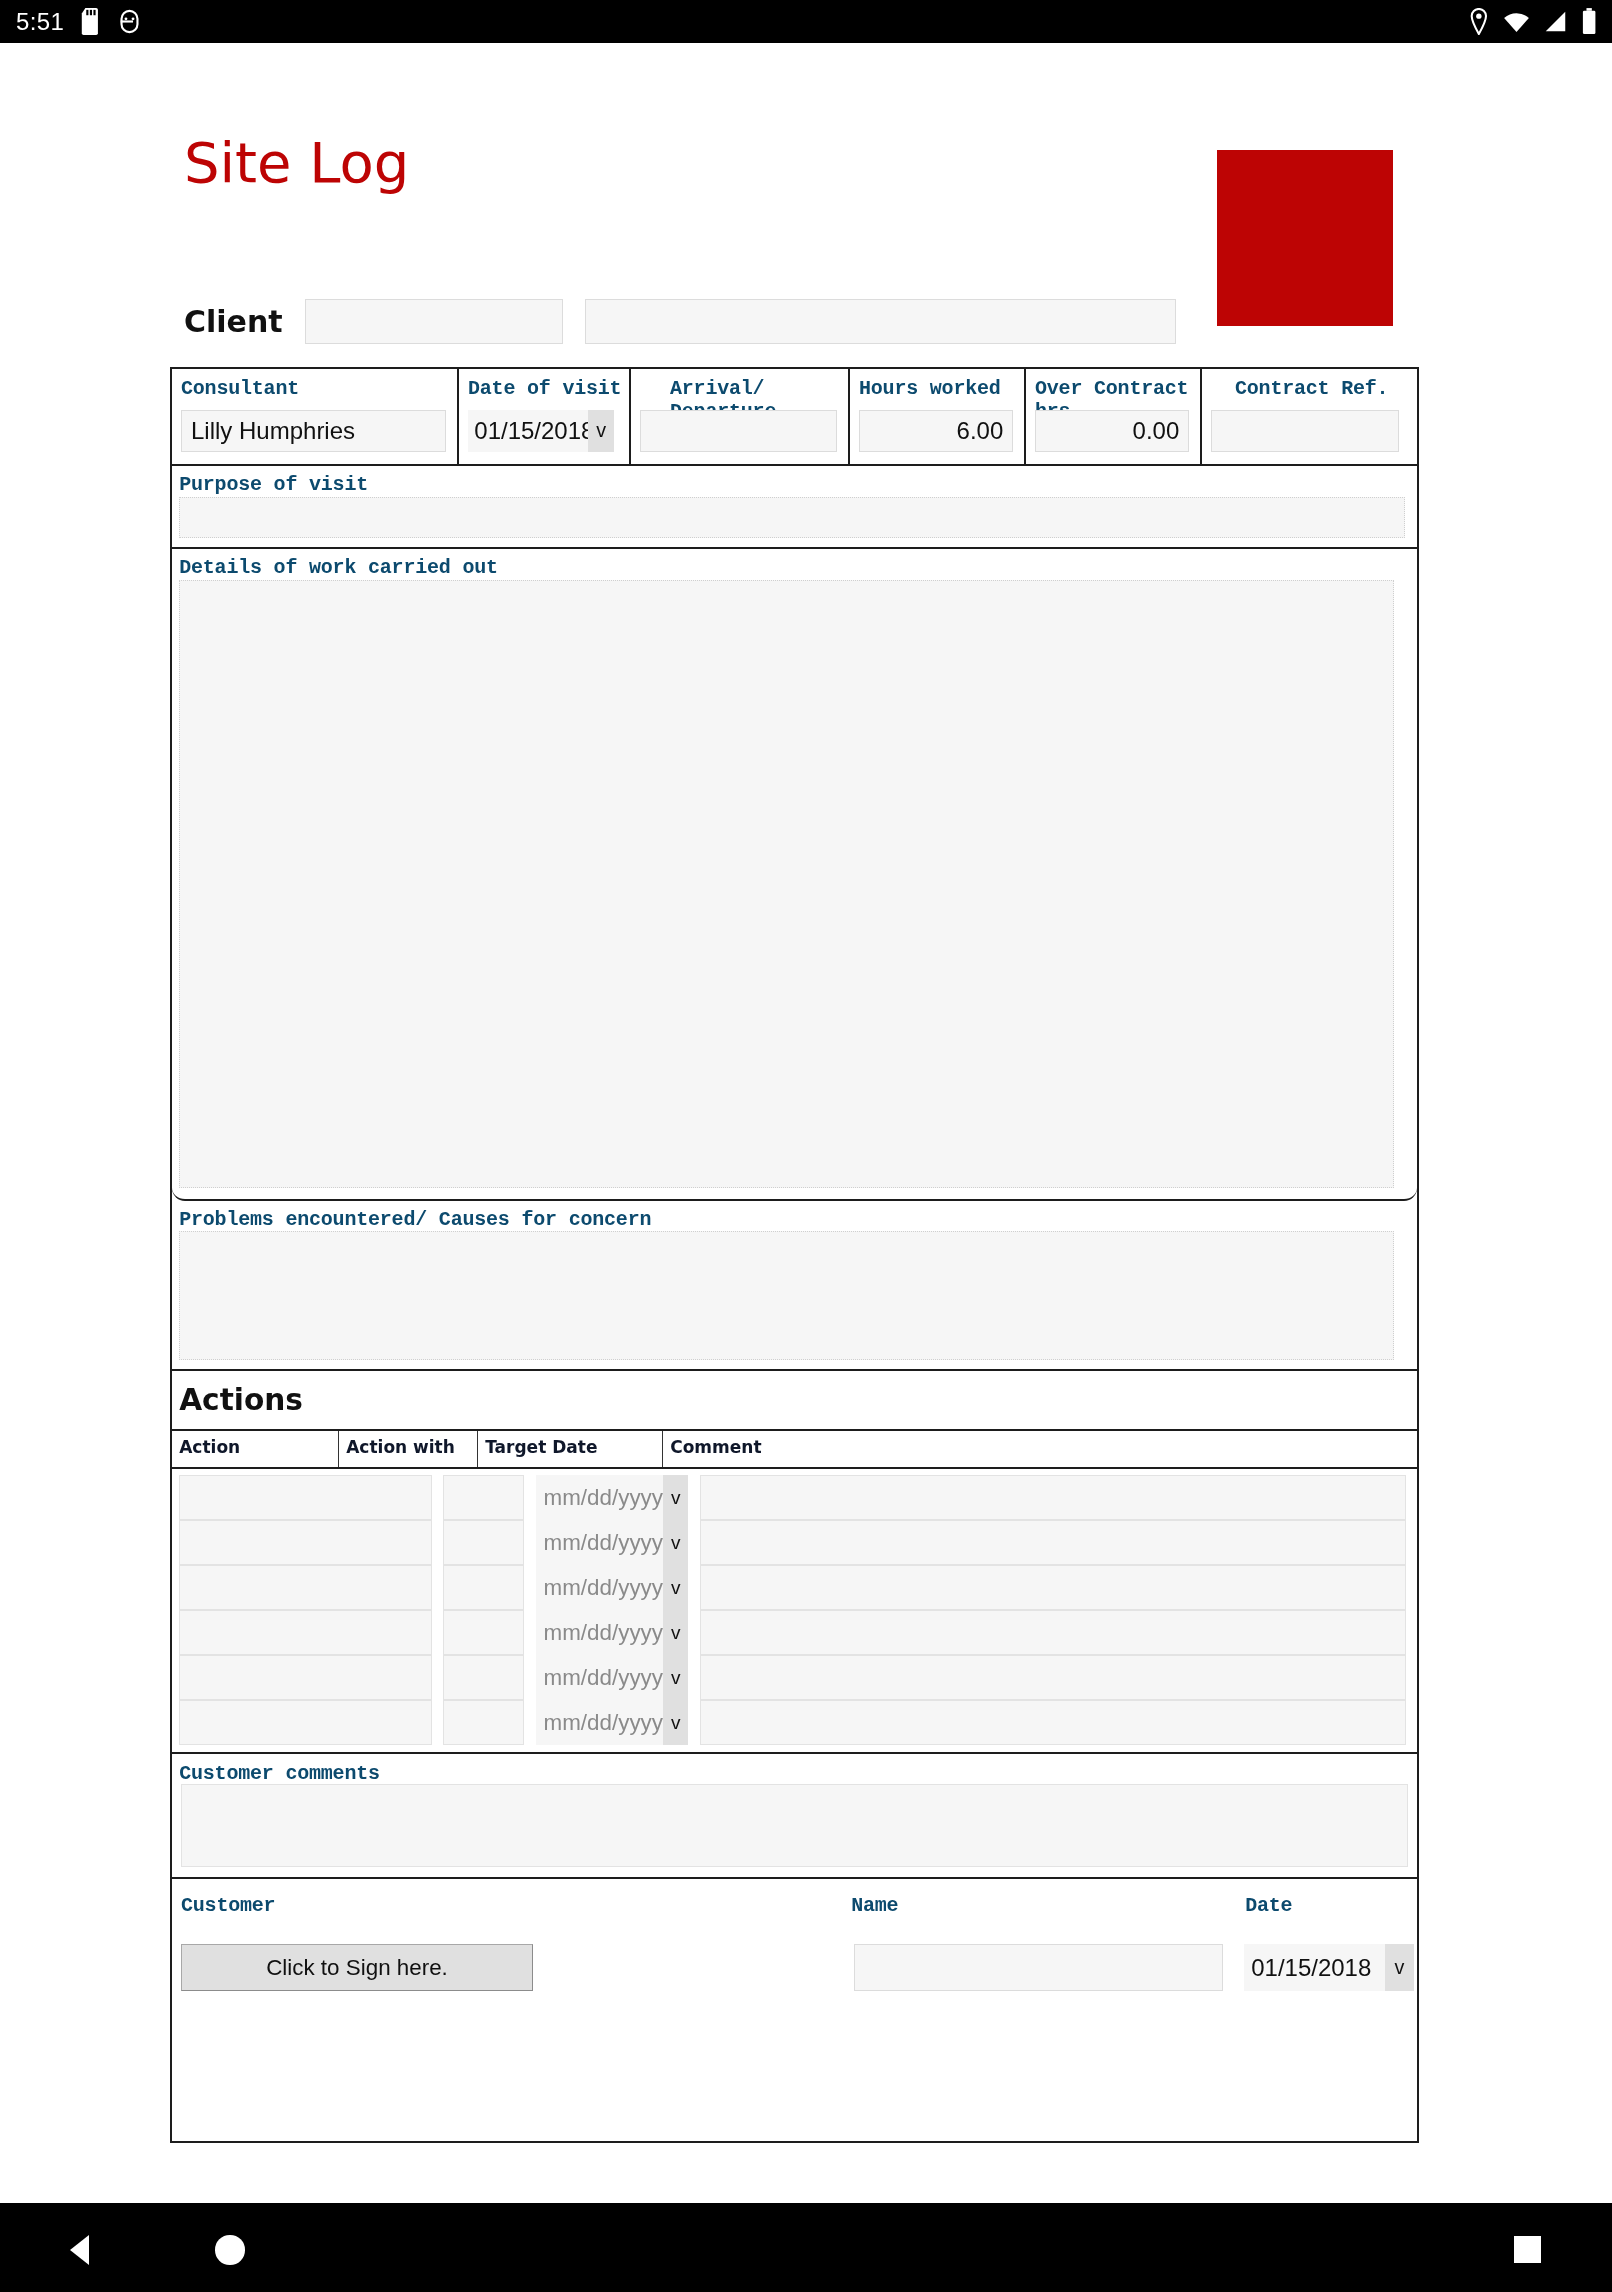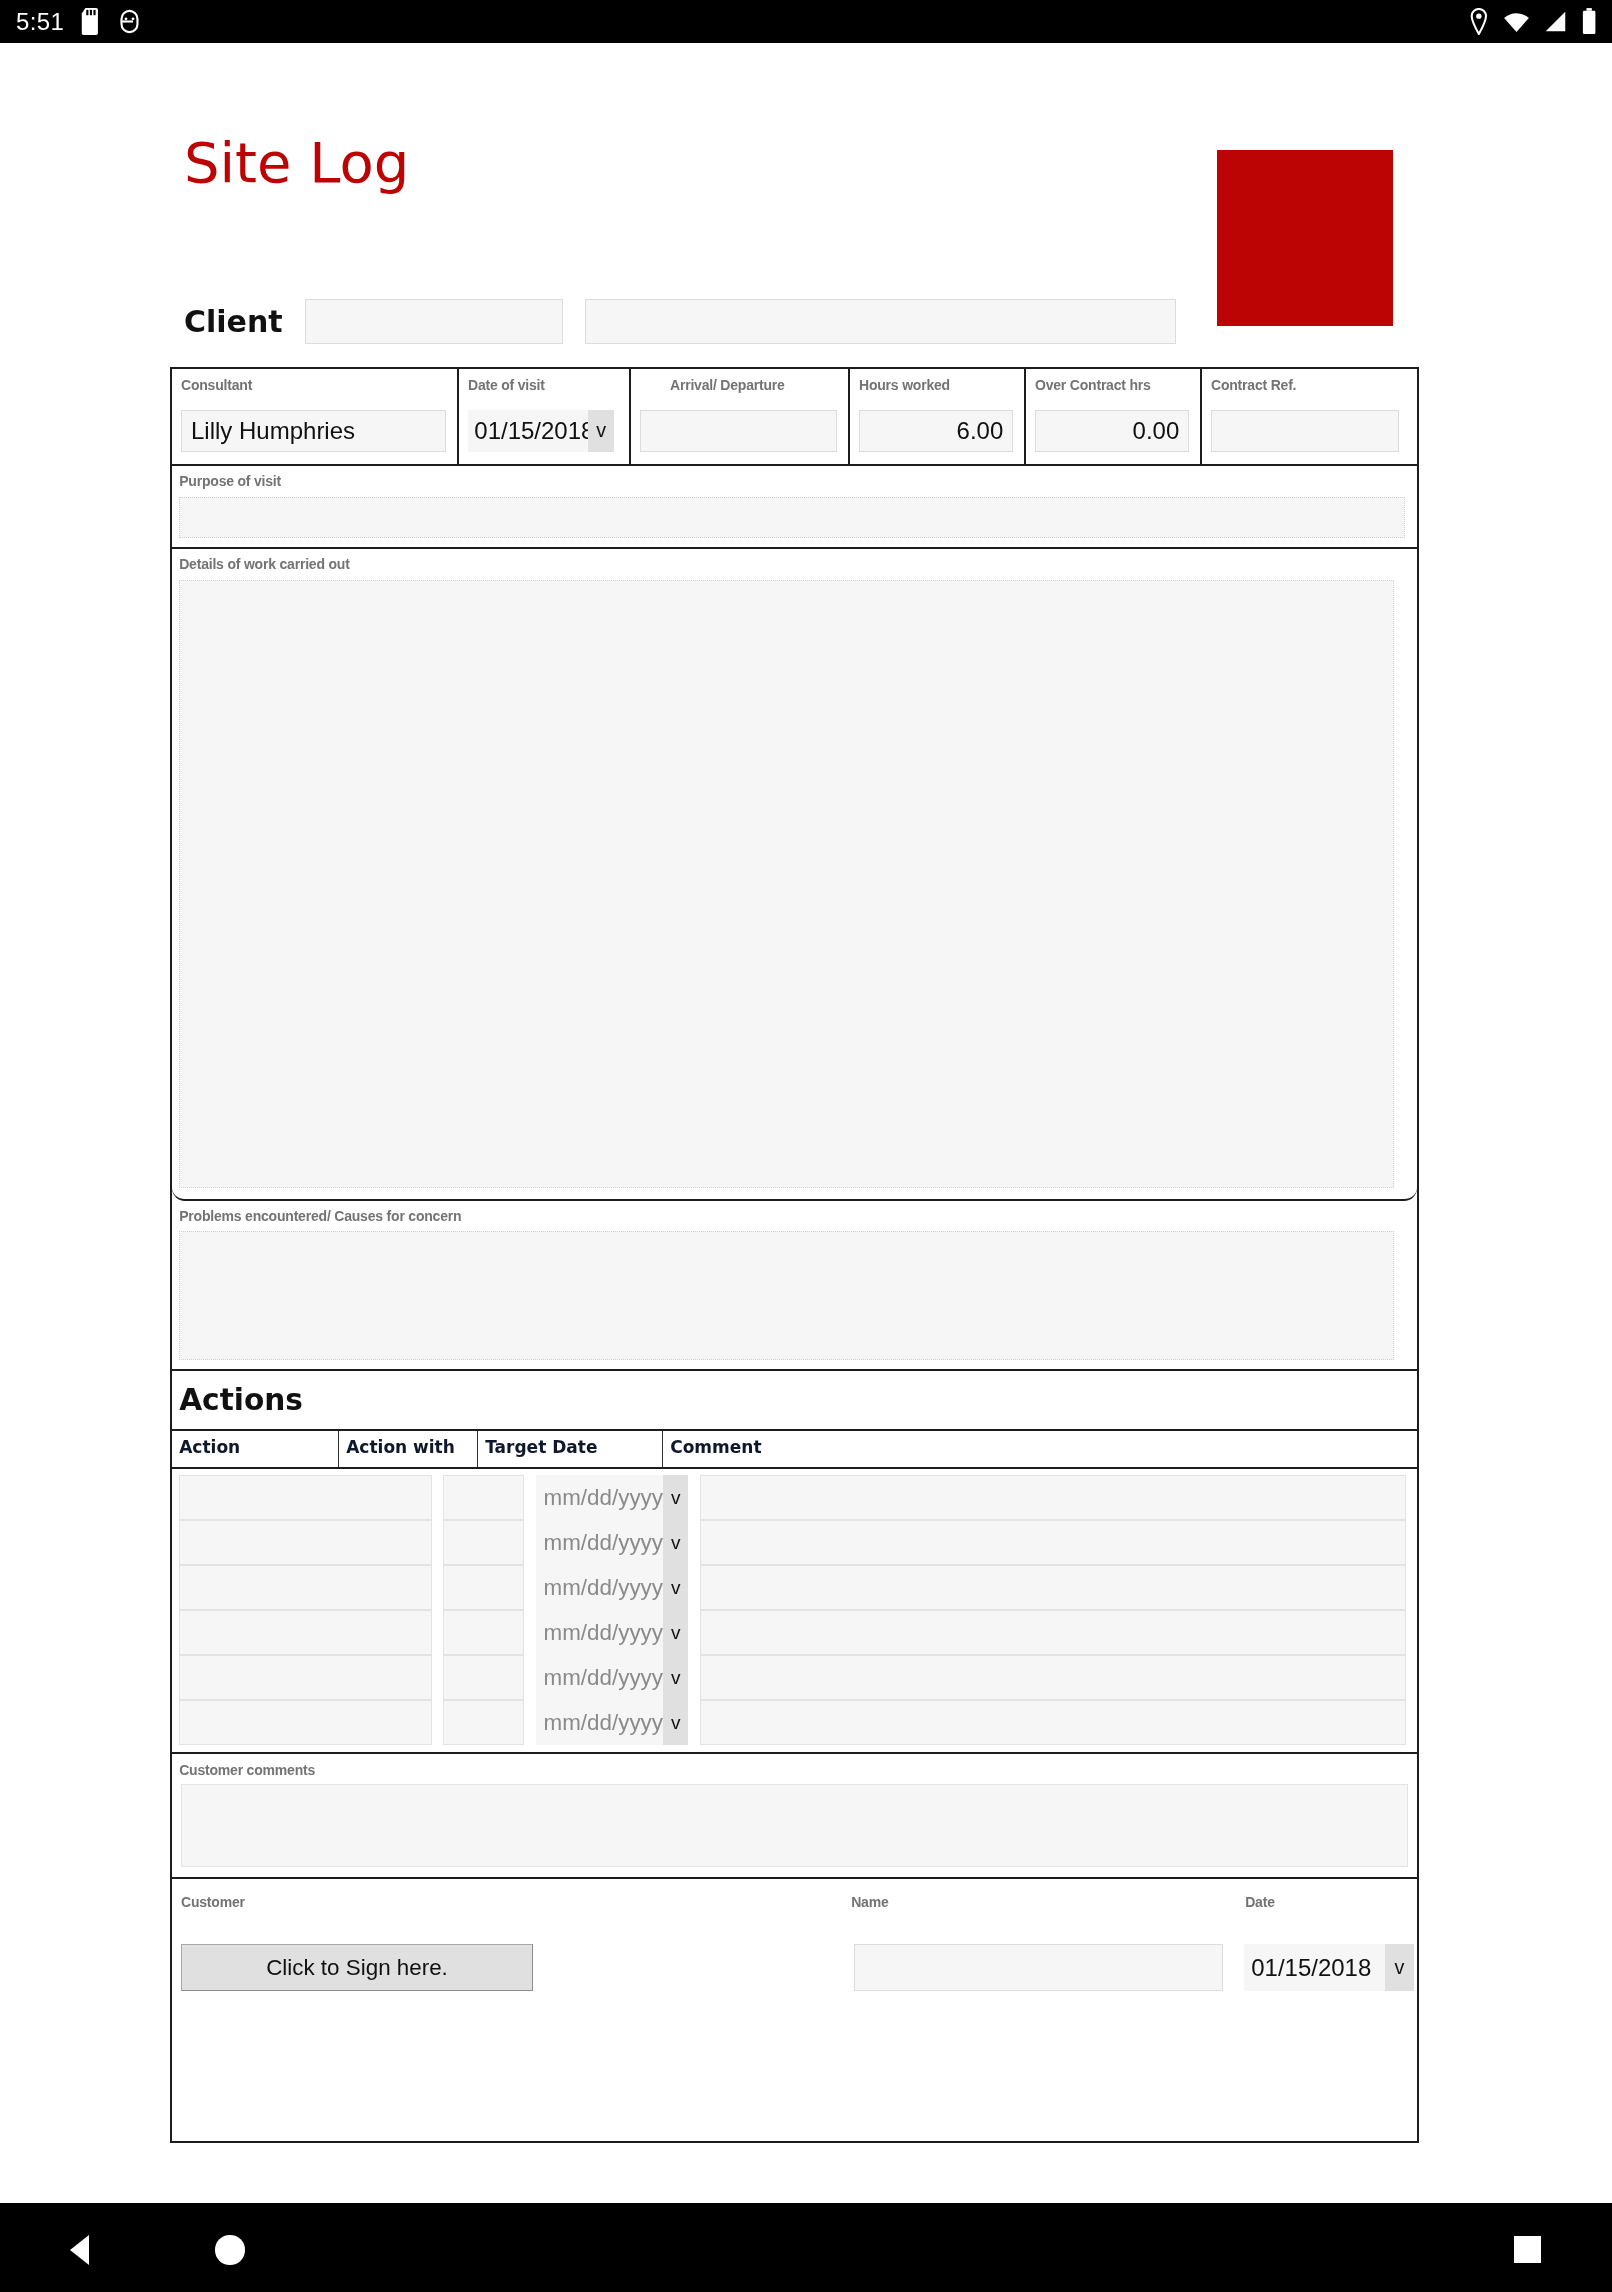--- a/index.html
+++ b/index.html
@@ -53,43 +53,43 @@
   }
 
   
   .form {
     position: absolute; left: 170px; top: 324px;
     width: 1249px; height: 1776px;
     border: 2.7px solid #1d1d1d; background: #fff;
   }
   .band { border-bottom: 2.7px solid #1d1d1d; position: relative; }
   .sec-label {
-    font-size: 14px; font-weight: bold; color: #737373;
-    font-family: Liberation Sans, sans-serif;
+    font-size: 20px; font-weight: bold; color: #0c4a6e;
+    font-family: Liberation Mono, monospace;
     padding: 7.2px 0 0 7.2px; letter-spacing: -0.2px;
   }
 
   
   .inforow { display: flex; height: 97px; }
   .cell { border-right: 2.7px solid #1d1d1d; position: relative; height: 100%; }
   .cell:last-child { border-right: none; }
   .cell .sec-label { padding-left: 9px; padding-top: 8px; }
   .cell-input {
     position: absolute; left: 9px; right: 10.7px; bottom: 12.5px; height: 42px;
     background: #f6f6f6; border: 0.9px solid #dcdcdc;
     display: flex; align-items: center;
     font-size: 24px; color: #111; padding: 0 9px;
   }
   .cell-input.num { justify-content: flex-end; }
   .c-consultant { width: 287px; }
   .c-date { width: 172px; }
   .c-arrival { width: 219px; padding-left: 30px; }
   .c-hours { width: 176px; }
   .c-over { width: 176px; }
-  .c-ref { width: 208px; }
+  .c-ref { width: 208px; padding-left: 24px; }
 
   
   .datepick {
     position: absolute; left: 9px; bottom: 12.5px; height: 42px;
     display: flex; align-items: stretch; width: 146px;
   }
   .datepick .dv {
     background: #f6f6f6; flex: 1 1 auto;
     display: flex; align-items: center; padding-left: 6.3px;
     font-size: 24px; color: #111; overflow: hidden; white-space: nowrap;

